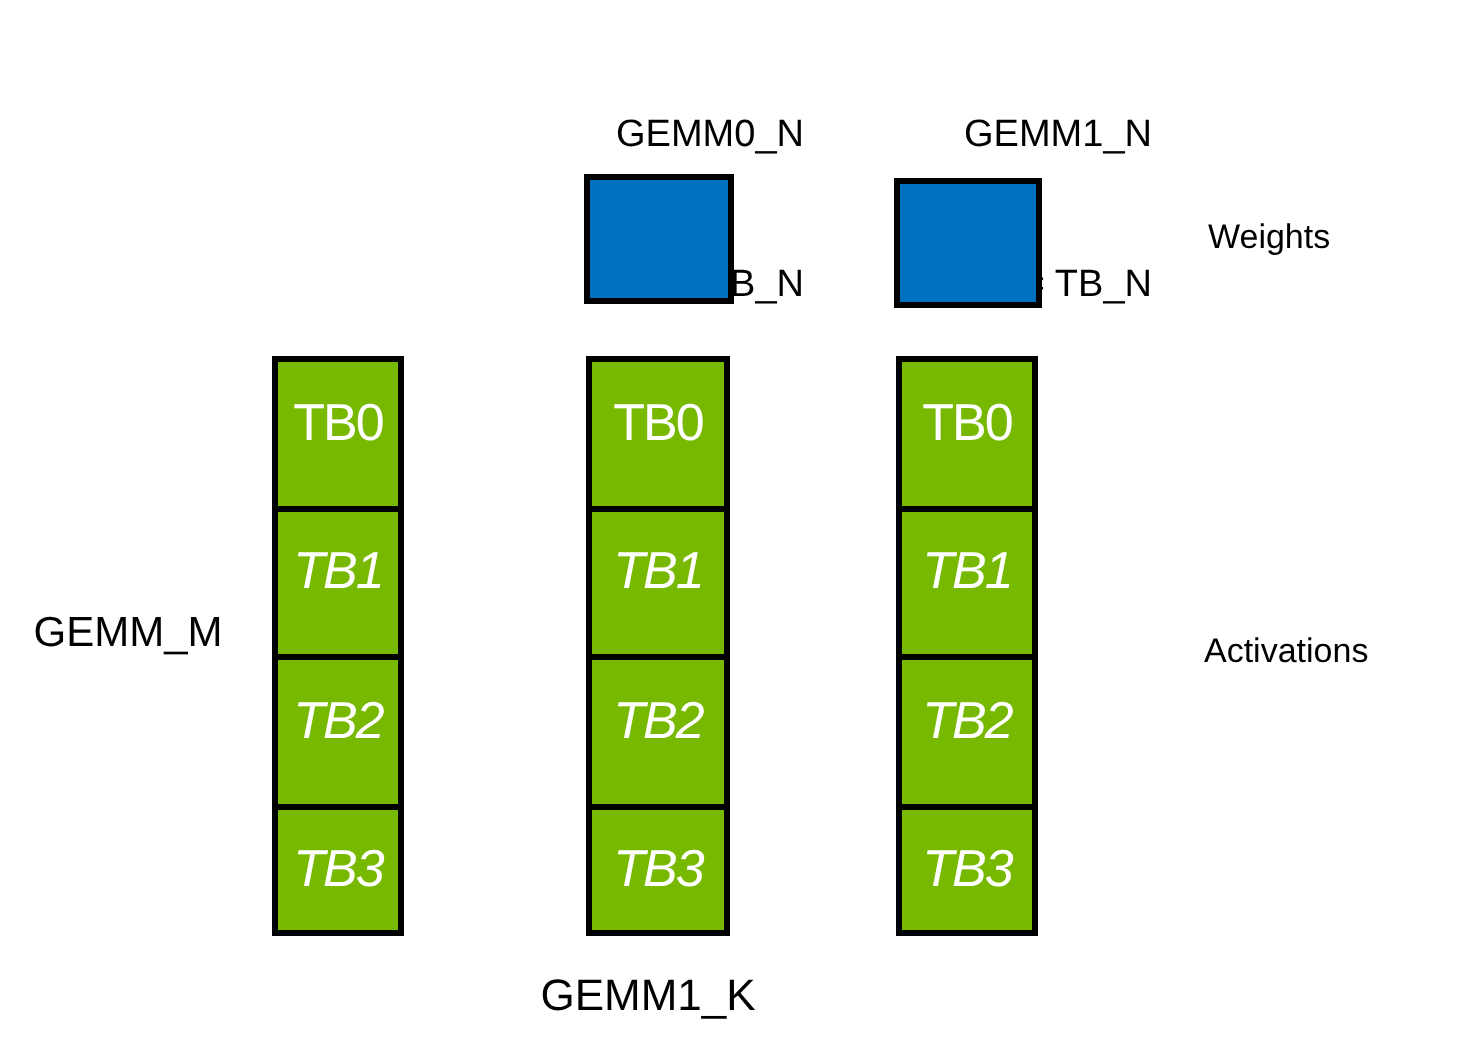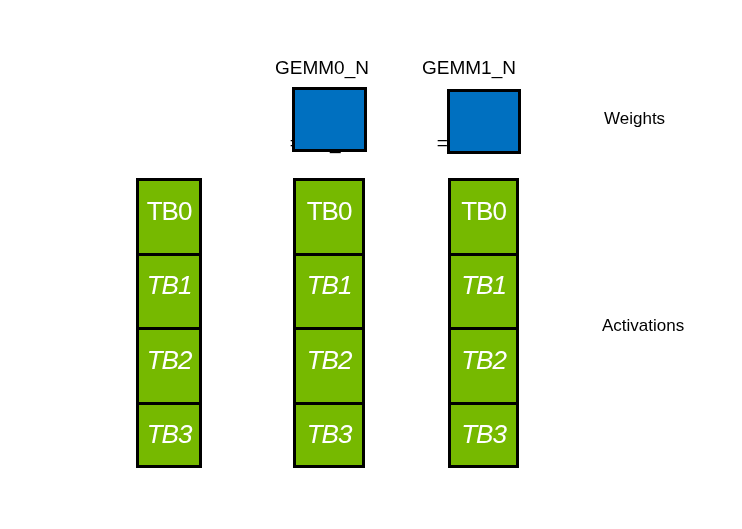--- a/index.html
+++ b/index.html
@@ -13,27 +13,27 @@
     height: 529px;
     background: var(--background, #fff);
     font-family: "Liberation Sans", sans-serif;
     color: var(--label-text, #000);
     overflow: hidden;
   }
   .top-label {
     position: absolute;
     top: 5px;
     width: 160px;
-    text-align: center;
+    text-align: right;
     font-size: 19px;
     line-height: 25px;
     white-space: pre;
   }
   .top-label.first  { left: 242px; }
-  .top-label.second { left: 389px; }
+  .top-label.second { left: 416px; }
 
   .weight-square {
     position: absolute;
     box-sizing: border-box;
     background: var(--blue, #0070C0);
     border: 3px solid var(--outline, #000);
   }
   .weight-square.first  { left: 292px; top: 87px; width: 75px; height: 65px; }
   .weight-square.second { left: 447px; top: 89px; width: 74px; height: 65px; }
 
@@ -110,34 +110,36 @@
     <div>GEMM1_N</div>
     <div>= TB_N</div>
   </div>
 
   <div class="weight-square first"></div>
   <div class="weight-square second"></div>
 
   <div class="side-label weights">Weights</div>
   <div class="side-label activations">Activations</div>
 
+  <div class="gemm-m-label">GEMM_M</div>
 
   <div class="tb-column c0">
     <div class="tb-cell">TB0</div>
     <div class="tb-cell">TB1</div>
     <div class="tb-cell">TB2</div>
     <div class="tb-cell">TB3</div>
   </div>
   <div class="tb-column c1">
     <div class="tb-cell">TB0</div>
     <div class="tb-cell">TB1</div>
     <div class="tb-cell">TB2</div>
     <div class="tb-cell">TB3</div>
   </div>
   <div class="tb-column c2">
     <div class="tb-cell">TB0</div>
     <div class="tb-cell">TB1</div>
     <div class="tb-cell">TB2</div>
     <div class="tb-cell">TB3</div>
   </div>
 
+  <div class="bottom-label second">GEMM1_K</div>
 
 </div>
 
 </body></html>

